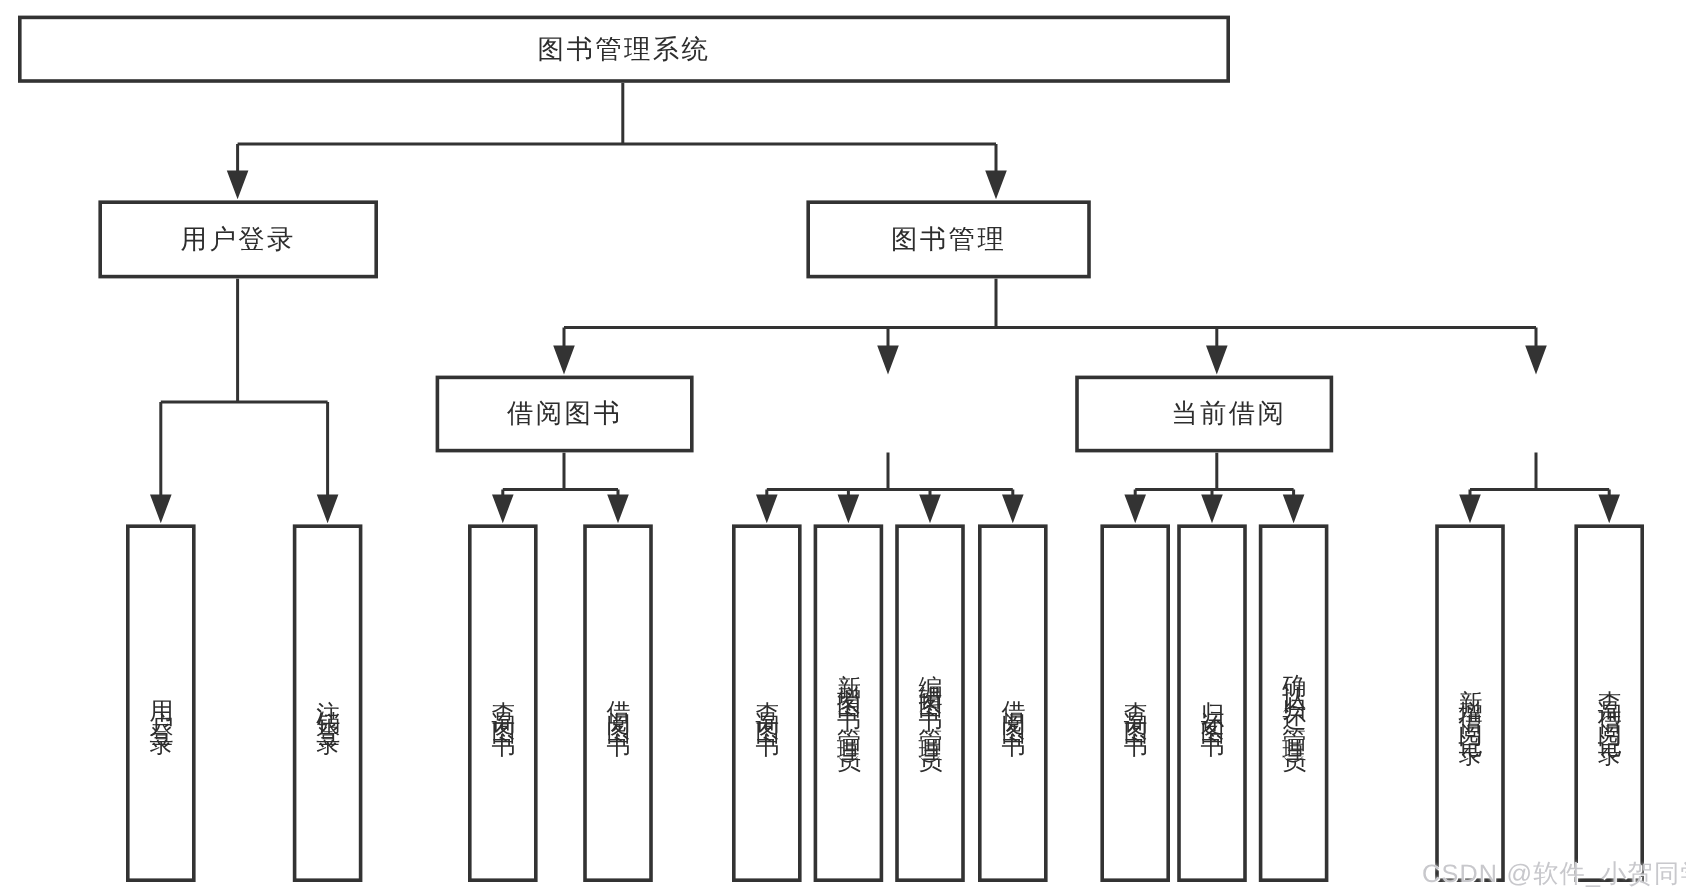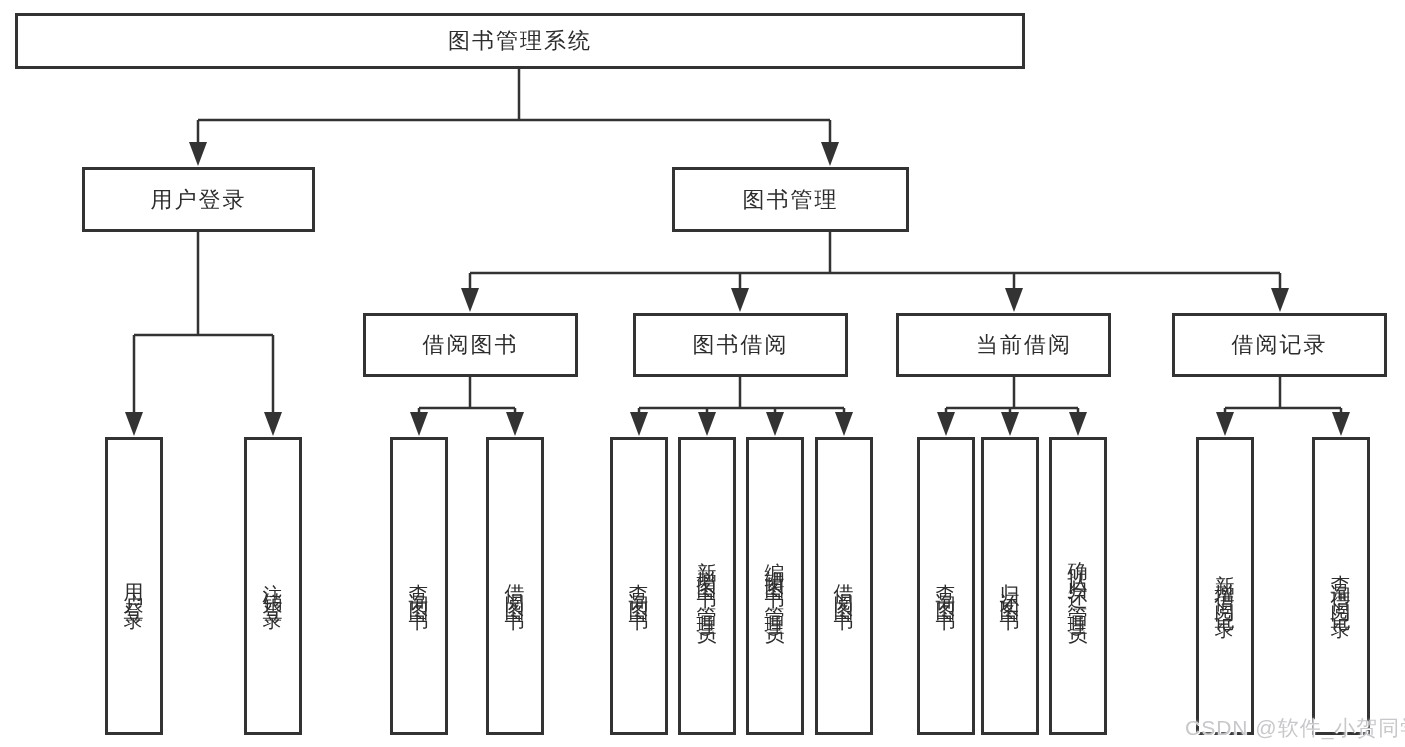--- a/index.html
+++ b/index.html
@@ -101,23 +101,21 @@
              M1069 412 L1087 412 L1078 436 Z
              M1216 412 L1234 412 L1225 436 Z  M1332 412 L1350 412 L1341 436 Z"></path>
   </svg>
 
   <div class="box hbox p-root">图书管理系统</div>
 
   <div class="box hbox p-user">用户登录</div>
   <div class="box hbox p-mgmt">图书管理</div>
 
   <div class="box hbox p-l3a">借阅图书</div>
-  <div class="box hbox p-l3b">图书借阅</div>
   <div class="box hbox p-l3c">当前借阅</div>
-  <div class="box hbox p-l3d">借阅记录</div>
 
   <div class="box vbox leaf p-f1">用户登录</div>
   <div class="box vbox leaf p-f2">注销登录</div>
 
   <div class="box vbox leaf p-f3">查询图书</div>
   <div class="box vbox leaf p-f4">借阅图书</div>
 
   <div class="box vbox leaf p-f5">查询图书</div>
   <div class="box vbox leaf p-f6">新增图书（管理员）</div>
   <div class="box vbox leaf p-f7">编辑图书（管理员）</div>

